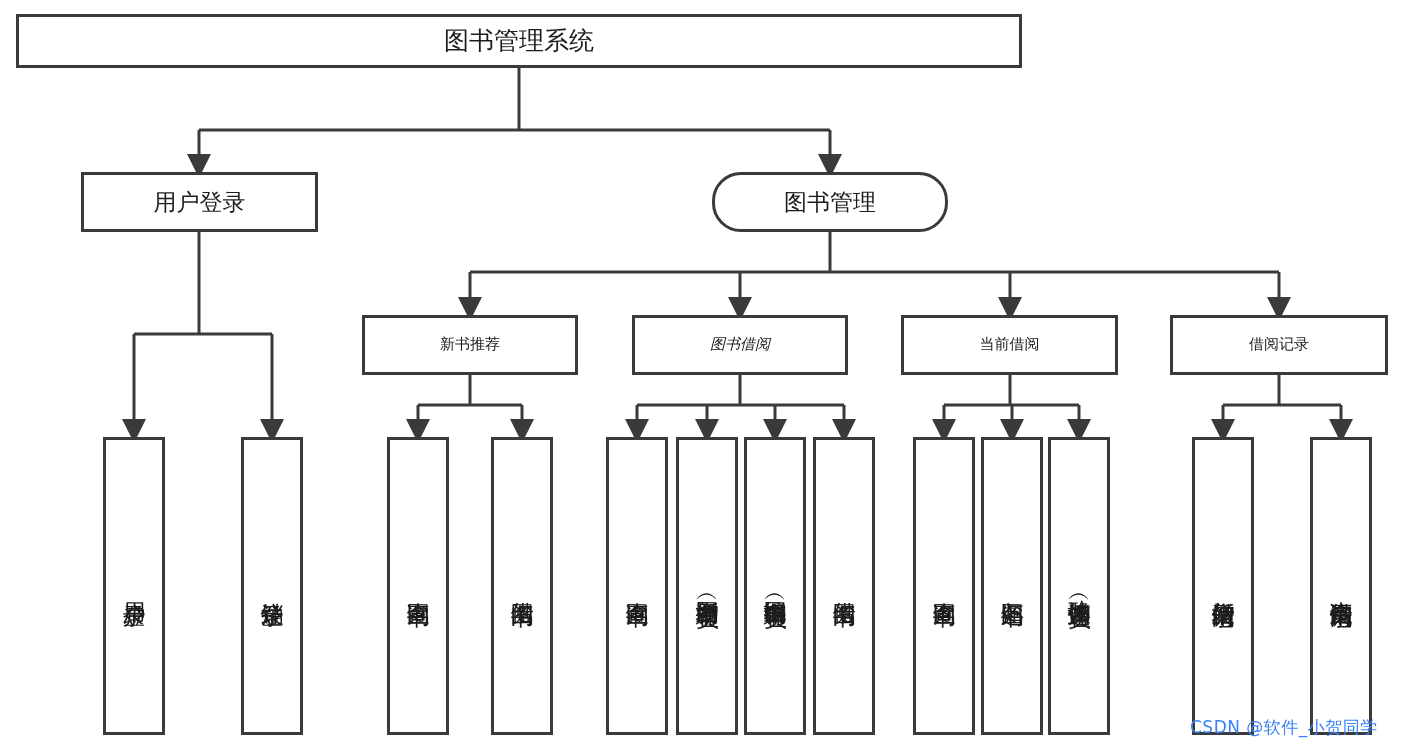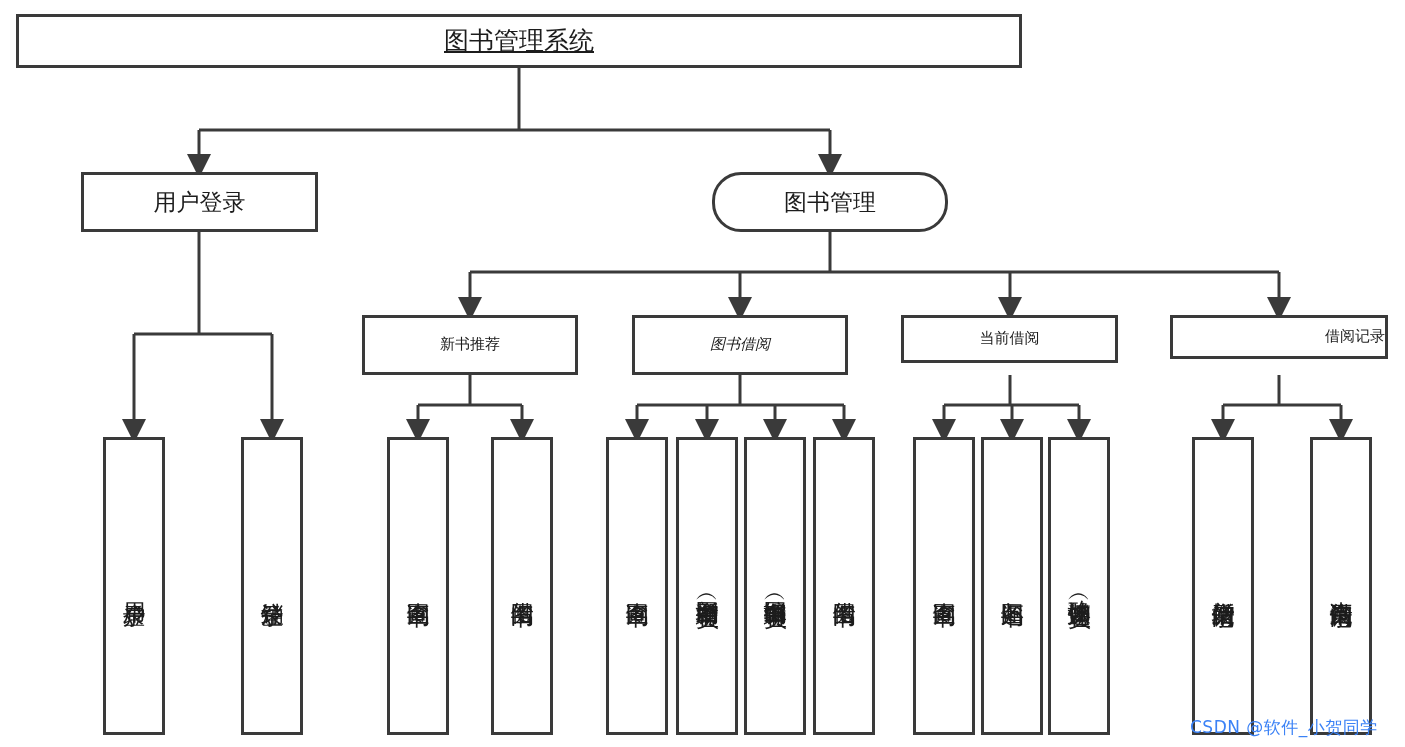--- a/index.html
+++ b/index.html
@@ -125,41 +125,41 @@
       <path d="M 1012 405 L 1012 431" marker-end="url(#arrow)"></path>
       <path d="M 1079 405 L 1079 431" marker-end="url(#arrow)"></path>
 
       <path d="M 1279 375 L 1279 405"></path>
       <path d="M 1223 405 L 1341 405"></path>
       <path d="M 1223 405 L 1223 431" marker-end="url(#arrow)"></path>
       <path d="M 1341 405 L 1341 431" marker-end="url(#arrow)"></path>
     </g>
   </svg>
 
-  <div class="node level-root" style="left:16px; top:14px; width:1006px; height:54px;text-decoration:underline;">
+  <div class="node level-root" style="left:16px; top:14px; width:1006px; height:54px;">
     <span class="label">图书管理系统</span>
   </div>
 
   <div class="node level-1" style="left:81px; top:172px; width:237px; height:60px;">
     <span class="label">用户登录</span>
   </div>
   <div class="node level-1" style="left:712px; top:172px; width:236px; height:60px;border-radius:29px;">
     <span class="label">图书管理</span>
   </div>
 
   <div class="node level-2" style="left:362px; top:315px; width:216px; height:60px;">
     <span class="label">新书推荐</span>
   </div>
   <div class="node level-2" style="left:632px; top:315px; width:216px; height:60px;font-style:italic;">
     <span class="label">图书借阅</span>
   </div>
-  <div class="node level-2" style="left:901px; top:315px; width:217px; height:48px;">
+  <div class="node level-2" style="left:901px; top:315px; width:217px; height:60px;">
     <span class="label">当前借阅</span>
   </div>
-  <div class="node level-2" style="left:1170px; top:315px; width:218px; height:44px;justify-content:flex-end;">
+  <div class="node level-2" style="left:1170px; top:315px; width:218px; height:60px;">
     <span class="label">借阅记录</span>
   </div>
 
   <div class="node leaf" style="left:103px; top:437px; width:62px; height:298px;">
     <span class="label">用户登录</span>
   </div>
   <div class="node leaf" style="left:241px; top:437px; width:62px; height:298px;">
     <span class="label">注销登录</span>
   </div>
 

